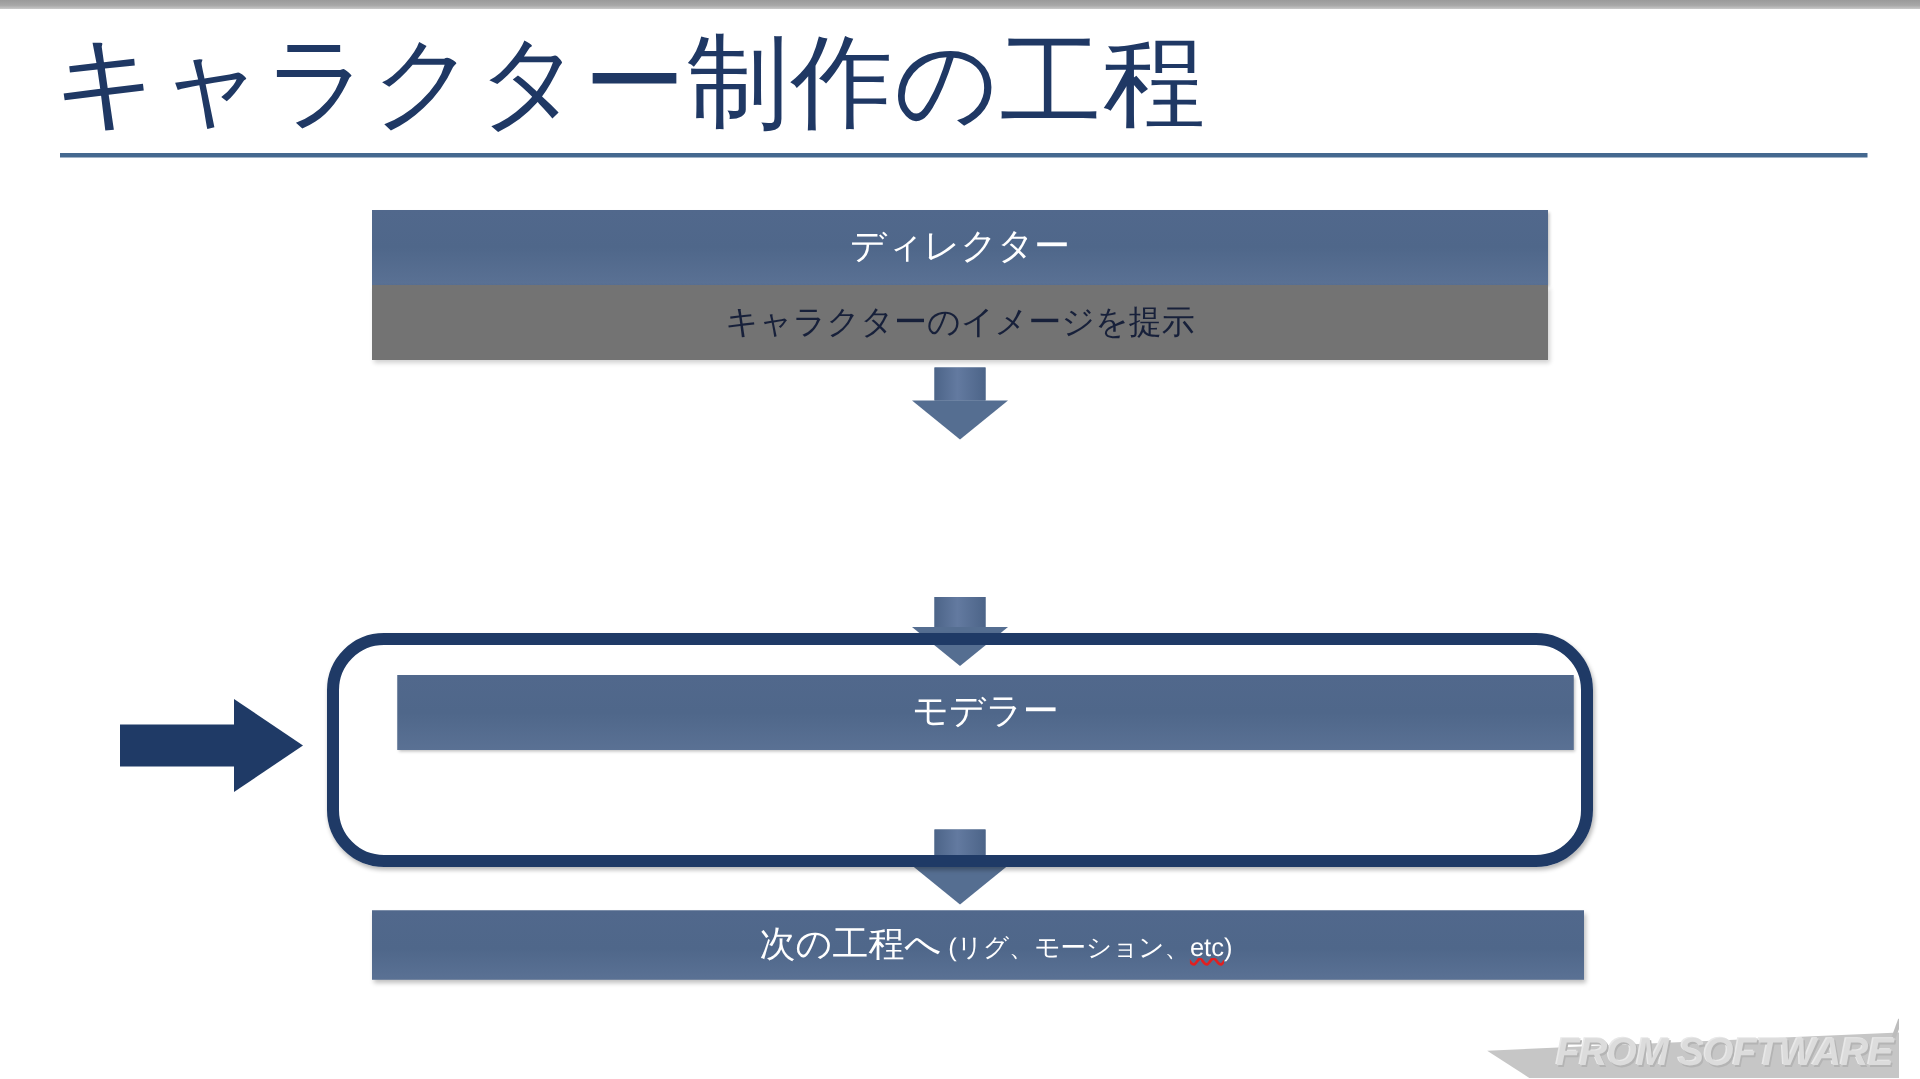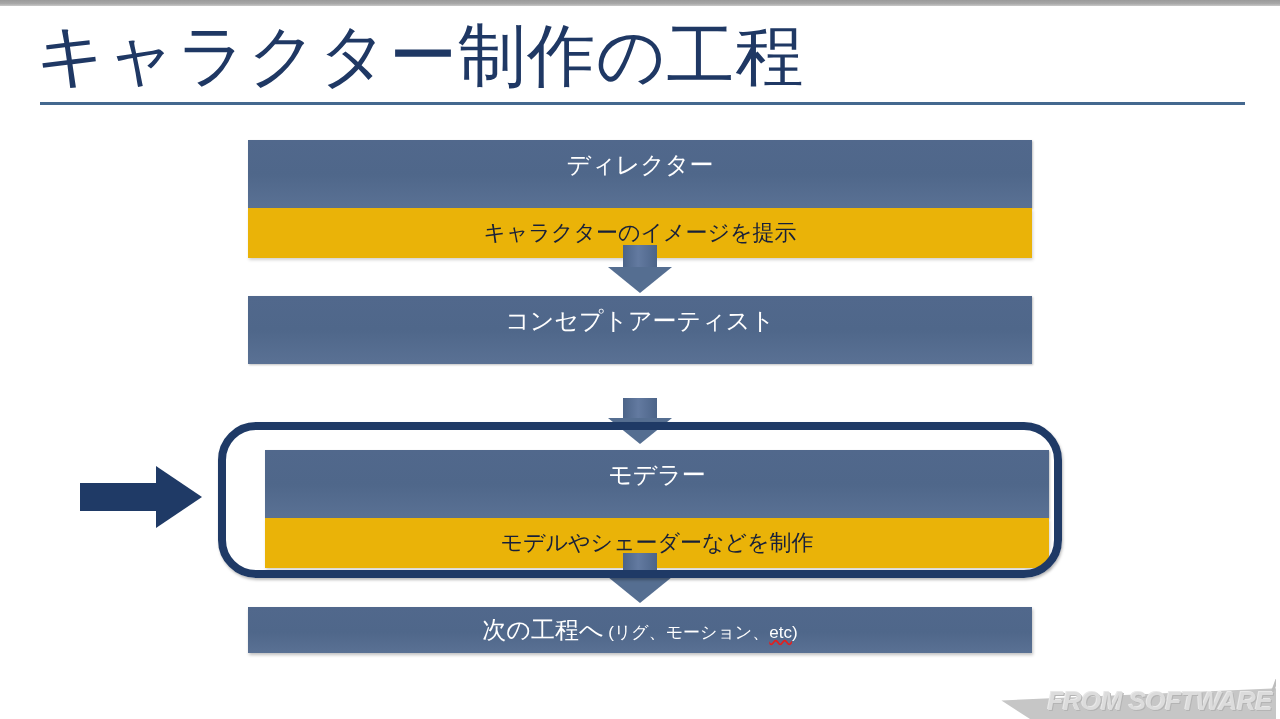--- a/index.html
+++ b/index.html
@@ -53,35 +53,35 @@
   }
 
   
   .flow-box {
     position: absolute;
     left: 248px;
     width: 784px;
     box-sizing: border-box;
   }
   .box-head {
-    height: 68px;
+    height: 50px;
     line-height: 50px;
     background: linear-gradient(to bottom, #51688c 0%, #4f678a 50%, #5a7194 100%);
     background-color: #526b8e;
     color: #ffffff;
     font-size: 24px;
     text-align: center;
     box-shadow: 1px 1px 2px rgba(0,0,0,0.25);
     white-space: nowrap;
     overflow: hidden;
   }
   .box-body {
     height: 50px;
     line-height: 50px;
-    background: #eab308;
+    background: #737373;
     color: #17203a;
     font-size: 22px;
     text-align: center;
     box-shadow: 1px 2px 3px rgba(0,0,0,0.18);
     white-space: nowrap;
     overflow: hidden;
   }
 
   #box1 { top: 140px; }
   #box2 { top: 296px; }
@@ -95,20 +95,21 @@
     width: 784px;
     height: 46px;
     line-height: 46px;
     background: linear-gradient(to bottom, #51688c 0%, #4f678a 55%, #5a7194 100%);
     background-color: #526b8e;
     color: #ffffff;
     text-align: center;
     box-shadow: 1px 2px 3px rgba(0,0,0,0.25);
     white-space: nowrap;
     overflow: hidden;
+    padding-left: 24px;
   }
   #box4 .big   { font-size: 24px; vertical-align: baseline; }
   #box4 .small { font-size: 17px; vertical-align: baseline; }
   .misspelled {
     text-decoration: underline wavy #e02020;
     text-decoration-skip-ink: none;
   }
 
   
   .down-arrow {
@@ -170,21 +171,21 @@
     left: 76px; top: 0;
     width: 0; height: 0;
     border-top: 31px solid transparent;
     border-bottom: 31px solid transparent;
     border-left: 46px solid #1f3a66;
   }
 
   
   .logo {
     position: absolute;
-    right: 4px;
+    right: 14px;
     bottom: 0;
     width: 286px;
     height: 40px;
     overflow: hidden;
   }
   .logo .band {
     position: absolute;
     right: 0;
     bottom: 0;
     width: 286px;
@@ -226,31 +227,29 @@
     <div class="box-head">ディレクター</div>
     <div class="box-body">キャラクターのイメージを提示</div>
   </div>
 
   <div class="down-arrow" id="arrow1">
     <div class="stem"></div>
     <div class="head"></div>
   </div>
 
   <div class="flow-box" id="box2">
-    <div class="box-head">コンセプトアーティスト</div>
   </div>
 
   <div class="down-arrow" id="arrow2">
     <div class="stem"></div>
     <div class="head"></div>
   </div>
 
   <div class="flow-box" id="box3">
     <div class="box-head">モデラー</div>
-    <div class="box-body">モデルやシェーダーなどを制作</div>
   </div>
 
   <div class="down-arrow" id="arrow3">
     <div class="stem"></div>
     <div class="head"></div>
   </div>
 
   <div class="highlight-ring"></div>
 
   <div class="point-arrow">

